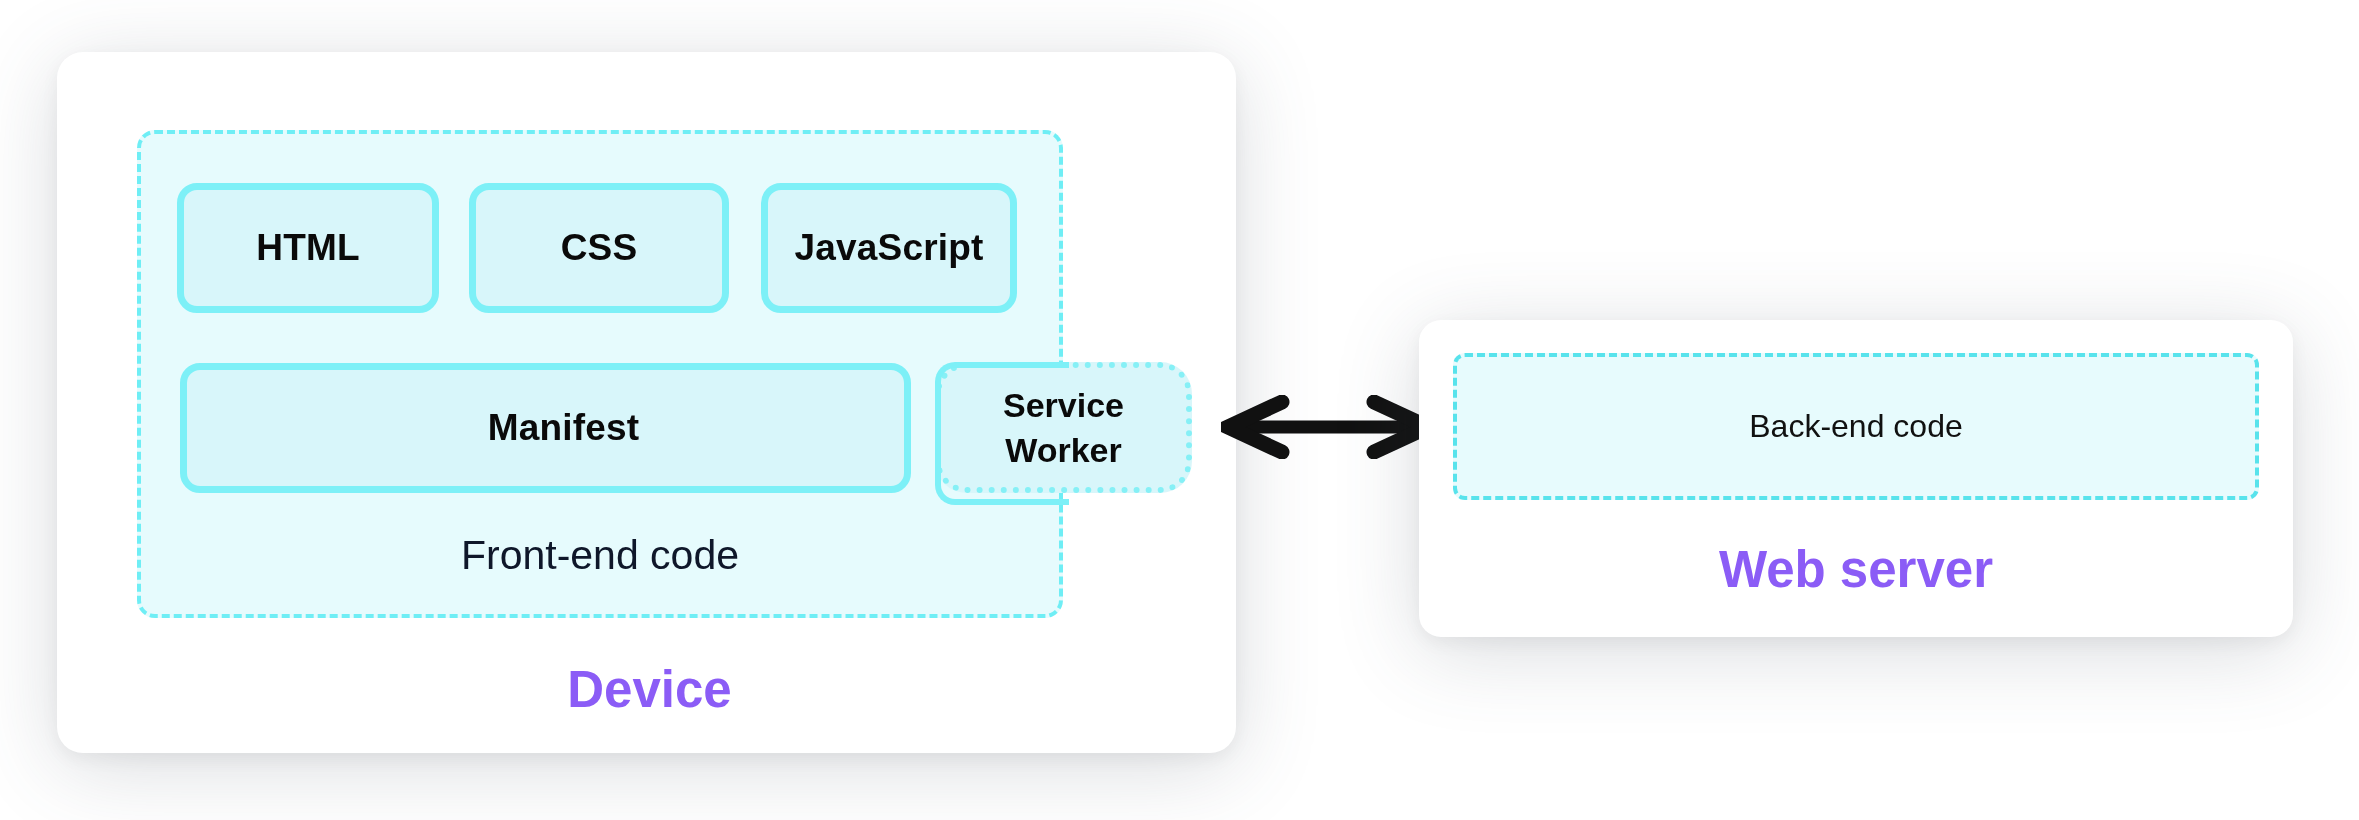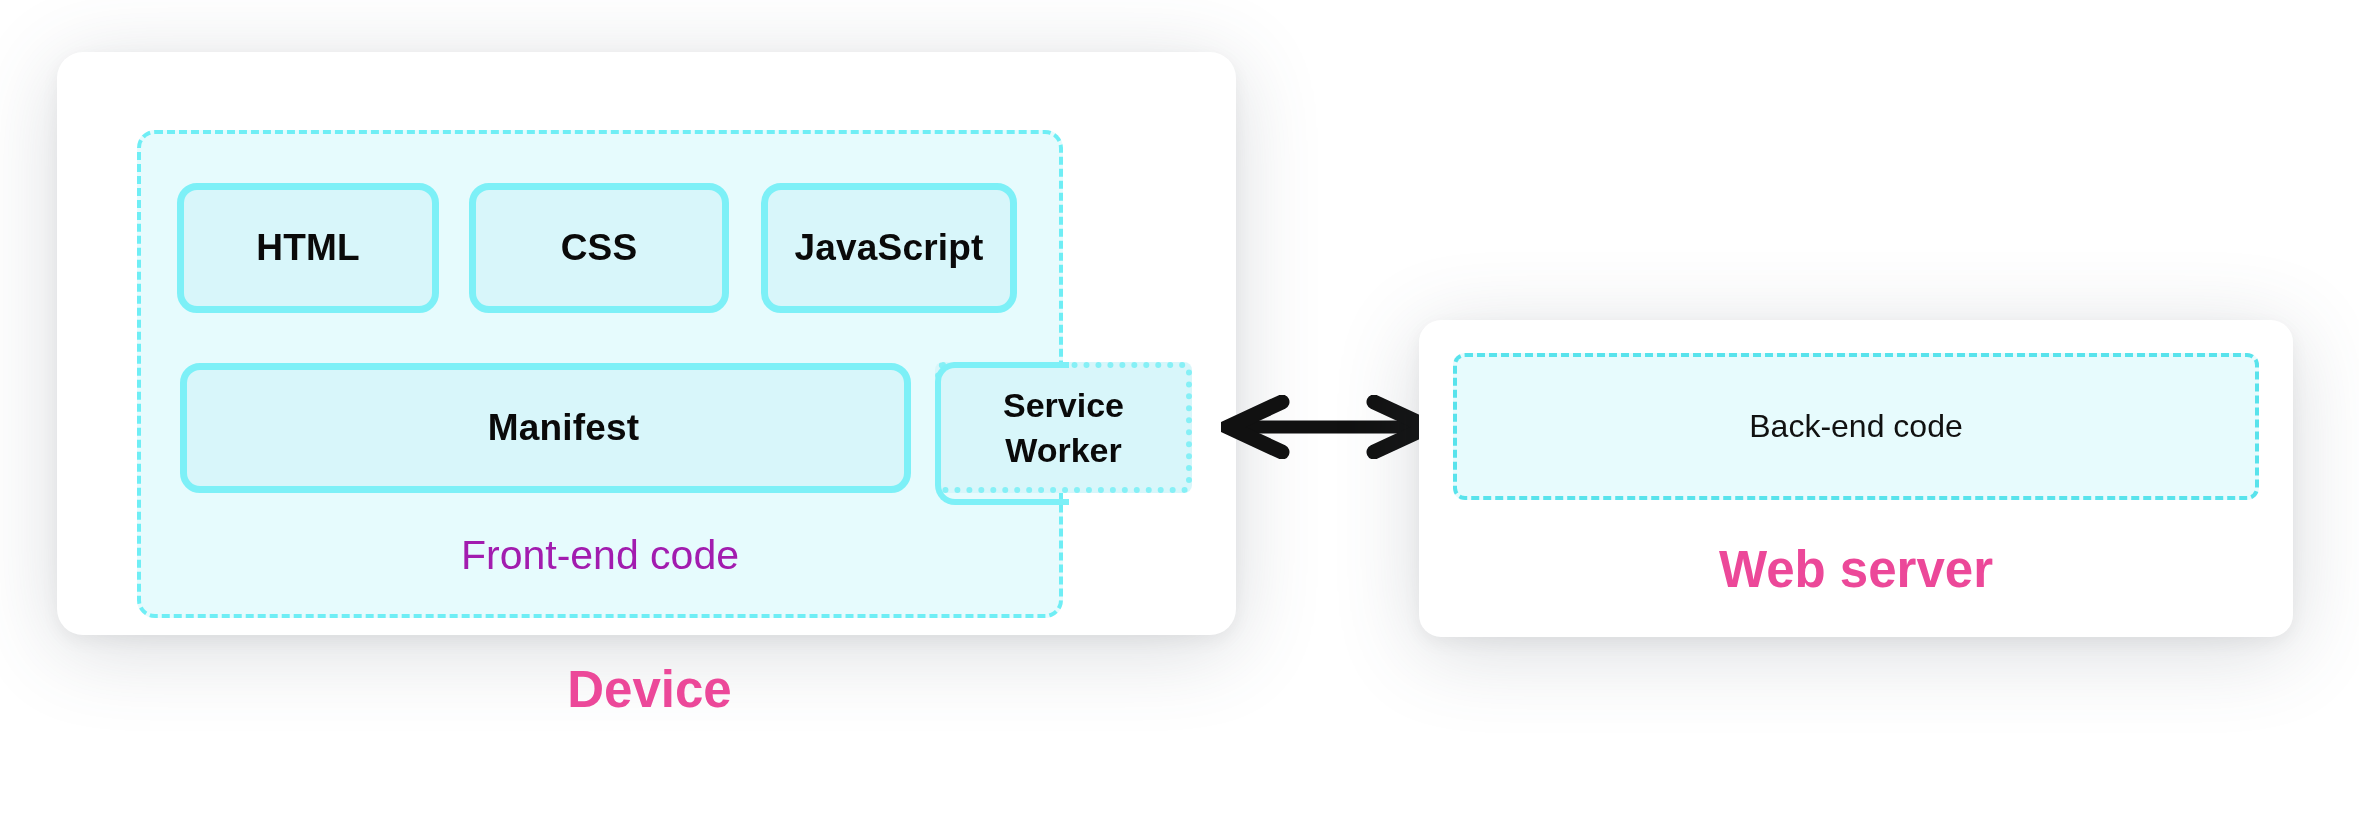--- a/index.html
+++ b/index.html
@@ -4,58 +4,58 @@
 <style>
   html,body{margin:0;padding:0;background:#ffffff;}
   .canvas{
     position:relative;width:2359px;height:820px;background:#ffffff;overflow:hidden;
     font-family:"Liberation Sans","DejaVu Sans",sans-serif;color:#0a0a0a;
   }
   .card{
     position:absolute;background:#ffffff;border-radius:26px;
     box-shadow:0 6px 18px rgba(0,0,0,0.05), 0 14px 85px rgba(70,80,95,0.20);
   }
-  .device-card{left:57px;top:52px;width:1179px;height:583px;}
+  .device-card{left:57px;top:52px;width:1179px;height:701px;}
   .server-card{left:1419px;top:320px;width:874px;height:317px;border-radius:22px;}
 
   .frontend-group{
     position:absolute;left:80px;top:78px;width:926px;height:488px;
     background:#e6fbfd;border:4px dashed #6feef5;border-radius:18px;
     box-sizing:border-box;
   }
   .cyan-box{
     position:absolute;background:#d8f6fa;border:7px solid #7df0f7;border-radius:20px;
     box-sizing:border-box;display:flex;align-items:center;justify-content:center;
     font-weight:bold;font-size:37px;letter-spacing:0.2px;
   }
   .html-box{left:36px;top:49px;width:262px;height:130px;}
   .css-box{left:328px;top:49px;width:260px;height:130px;}
   .js-box{left:620px;top:49px;width:256px;height:130px;}
   .manifest-box{left:39px;top:229px;width:731px;height:130px;padding-left:36px;}
 
   .sw-box{
     position:absolute;left:794px;top:228px;width:257px;height:131px;
-    background:#d8f6fa;border:6px dotted #86f0f6;border-radius:8px;
+    background:#d8f6fa;border:6px dotted #86f0f6;border-radius:32px;
     box-sizing:border-box;display:flex;align-items:center;justify-content:center;
     text-align:center;font-weight:bold;font-size:34px;line-height:45px;
   }
   .sw-solid-overlay{
     position:absolute;left:-6px;top:-6px;height:143px;width:134px;
     border:6px solid #7df0f7;border-right:none;border-radius:20px 0 0 20px;
     box-sizing:border-box;pointer-events:none;
   }
   .sw-label{position:relative;z-index:2;width:180px;}
 
   .group-caption{
     position:absolute;left:0;right:0;top:398px;text-align:center;
-    font-size:41px;font-weight:400;color:#a21caf;
+    font-size:41px;font-weight:400;color:#0f172a;
   }
   .card-title{
     position:absolute;left:0;right:0;text-align:center;font-weight:bold;
-    font-size:51px;color:#ec4899;
+    font-size:51px;color:#8b5cf6;
   }
   .device-title{top:608px;padding-left:6px;}
   .server-title{top:220px;}
 
   .backend-box{
     position:absolute;left:34px;top:33px;width:806px;height:147px;
     background:#e7fbfd;border:4px dashed #58e3ec;border-radius:12px;
     box-sizing:border-box;display:flex;align-items:center;justify-content:center;
     font-size:32px;font-weight:400;color:#111111;
   }

